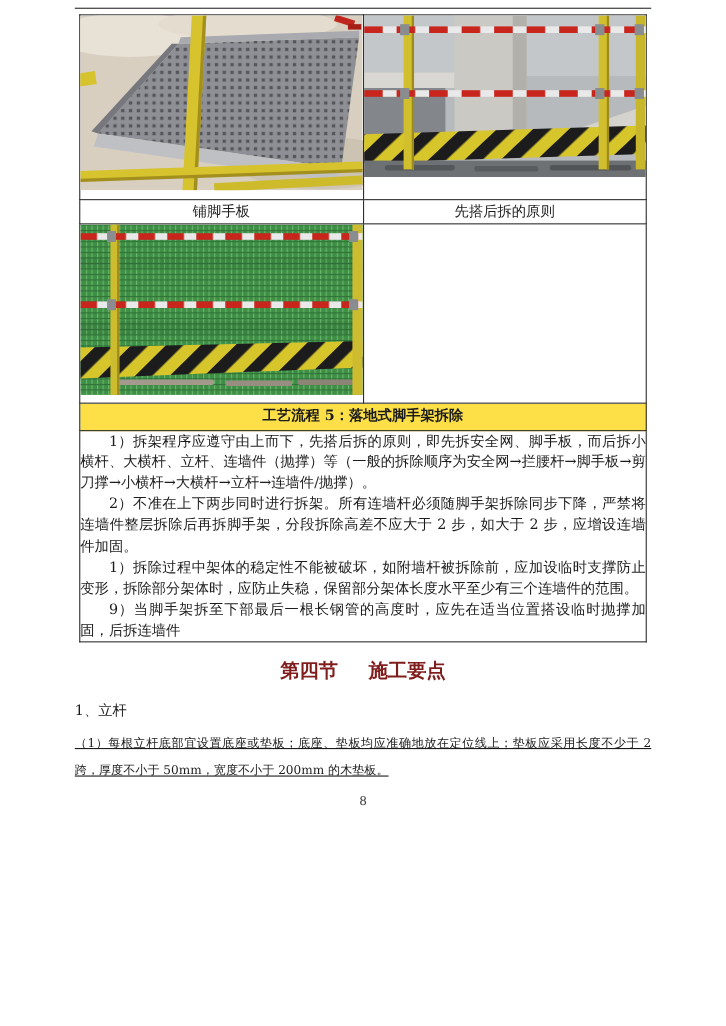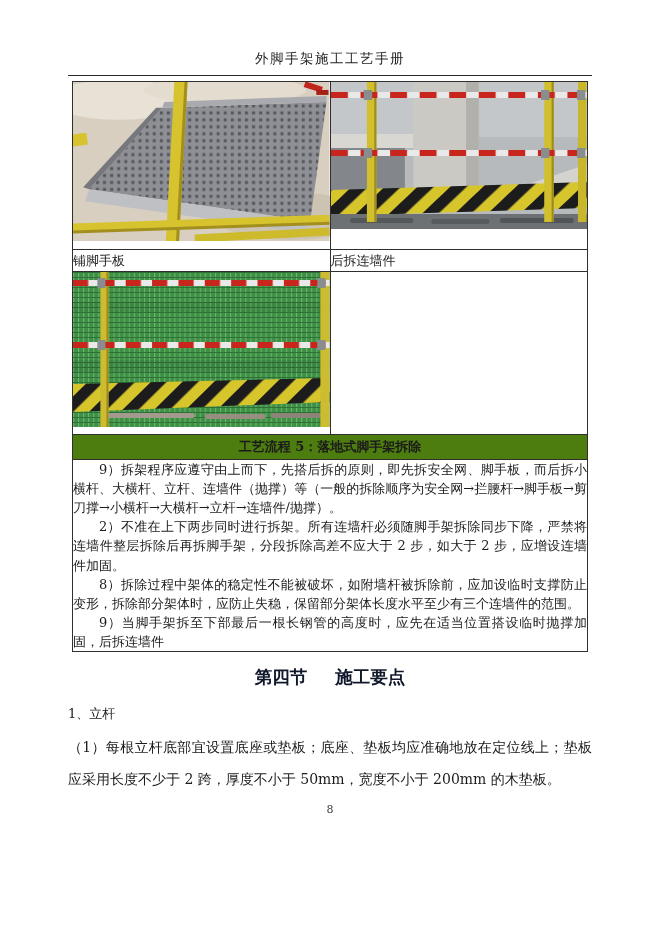--- a/index.html
+++ b/index.html
@@ -17,40 +17,39 @@
     width:516px;margin:5px auto 0;border-collapse:collapse;table-layout:fixed;
   }
   table.main td{
     border:1.2px solid #2f2f2f;padding:0;vertical-align:top;
   }
   td.text-cell{padding:1px 5px 2px;}
   .para{margin:0;font-size:13px;line-height:1.47;text-indent:2em;text-align:justify;}
   td.img-cell{padding:3px;vertical-align:top;background:#fff;}
   td.img-cell svg{display:block;width:100%;}
   td.caption-cell{
-    height:21px;font-size:13px;line-height:21px;vertical-align:middle;padding:0;
+    height:21px;text-align:center;font-size:13px;line-height:21px;vertical-align:middle;padding:0;
   }
   td.process-row{
     height:24px;text-align:center;font-weight:bold;font-size:13px;line-height:24px;vertical-align:middle;padding:0;
   }
   .section-heading{
-    margin:13px 0 0;text-align:center;font-weight:bold;font-size:17.5px;color:#0f172a;
+    margin:13px 0 0;text-align:center;font-weight:bold;font-size:17.5px;color:#7f1d1d;
   }
   .section-heading .gap{display:inline-block;width:1.6em;}
   .bottom-block{width:524px;margin:0 auto;}
   .sub-heading{margin:16px 0 0;font-size:13px;}
-  .body-para{margin:9px 0 0;font-size:14px;line-height:2.25;text-align:justify;}
+  .body-para{margin:9px 0 0;font-size:11px;line-height:2.25;text-align:justify;text-decoration:underline;}
   .page-number{margin-top:8px;text-align:center;font-size:11px;color:#3a3a3a;}
 </style>
 </head>
 <body>
 
 <div class="page">
 
-  <div class="header-title">外脚手架施工工艺手册</div>
   <hr class="header-rule">
 
   <table class="main">
 
     <tbody>
 
     <tr>
       <td class="img-cell" style="height:167px">
 
         <svg viewBox="0 0 253 160" style="height:159px" preserveAspectRatio="none" aria-hidden="true">
@@ -135,21 +134,21 @@
             <rect x="31" y="66" width="8" height="10" fill="#8a8d90"></rect>
             <rect x="199" y="66" width="8" height="10" fill="#8a8d90"></rect>
             <rect x="233" y="66" width="8" height="10" fill="#8a8d90"></rect>
           </g>
         </svg>
       </td>
     </tr>
 
     <tr>
       <td class="caption-cell">铺脚手板</td>
-      <td class="caption-cell">后拆连墙件</td>
+      <td class="caption-cell">先搭后拆的原则</td>
     </tr>
 
     <tr>
       <td class="img-cell" style="height:162px">
 
         <svg viewBox="0 0 253 155" style="height:155px" preserveAspectRatio="none" aria-hidden="true">
           <defs>
             <pattern id="meshC" width="5" height="5" patternUnits="userSpaceOnUse">
               <rect width="5" height="5" fill="#3f8f46"></rect>
               <rect width="1" height="5" fill="#6ab86e"></rect>
@@ -188,28 +187,28 @@
             <rect x="24" y="68" width="8" height="10" fill="#8a8d90"></rect>
             <rect x="241" y="68" width="8" height="10" fill="#8a8d90"></rect>
           </g>
         </svg>
       </td>
       <td class="img-cell"></td>
     </tr>
 
 
     <tr>
-      <td colspan="2" class="process-row" style="background-color: #4d7c0f;">工艺流程 5：落地式脚手架拆除</td>
+      <td colspan="2" class="process-row" style="background-color: #fde047;">工艺流程 5：落地式脚手架拆除</td>
     </tr>
 
     <tr>
       <td colspan="2" class="text-cell">
-        <p class="para">9）拆架程序应遵守由上而下，先搭后拆的原则，即先拆安全网、脚手板，而后拆小横杆、大横杆、立杆、连墙件（抛撑）等（一般的拆除顺序为安全网→拦腰杆→脚手板→剪刀撑→小横杆→大横杆→立杆→连墙件/抛撑）。</p>
+        <p class="para">1）拆架程序应遵守由上而下，先搭后拆的原则，即先拆安全网、脚手板，而后拆小横杆、大横杆、立杆、连墙件（抛撑）等（一般的拆除顺序为安全网→拦腰杆→脚手板→剪刀撑→小横杆→大横杆→立杆→连墙件/抛撑）。</p>
         <p class="para">2）不准在上下两步同时进行拆架。所有连墙杆必须随脚手架拆除同步下降，严禁将连墙件整层拆除后再拆脚手架，分段拆除高差不应大于 2 步，如大于 2 步，应增设连墙件加固。</p>
-        <p class="para">8）拆除过程中架体的稳定性不能被破坏，如附墙杆被拆除前，应加设临时支撑防止变形，拆除部分架体时，应防止失稳，保留部分架体长度水平至少有三个连墙件的范围。</p>
+        <p class="para">1）拆除过程中架体的稳定性不能被破坏，如附墙杆被拆除前，应加设临时支撑防止变形，拆除部分架体时，应防止失稳，保留部分架体长度水平至少有三个连墙件的范围。</p>
         <p class="para">9）当脚手架拆至下部最后一根长钢管的高度时，应先在适当位置搭设临时抛撑加固，后拆连墙件</p>
       </td>
     </tr>
   </tbody>
     </table>
 
   <h2 class="section-heading">
     <span>第四节</span><span class="gap"></span><span>施工要点</span>
   </h2>
 

